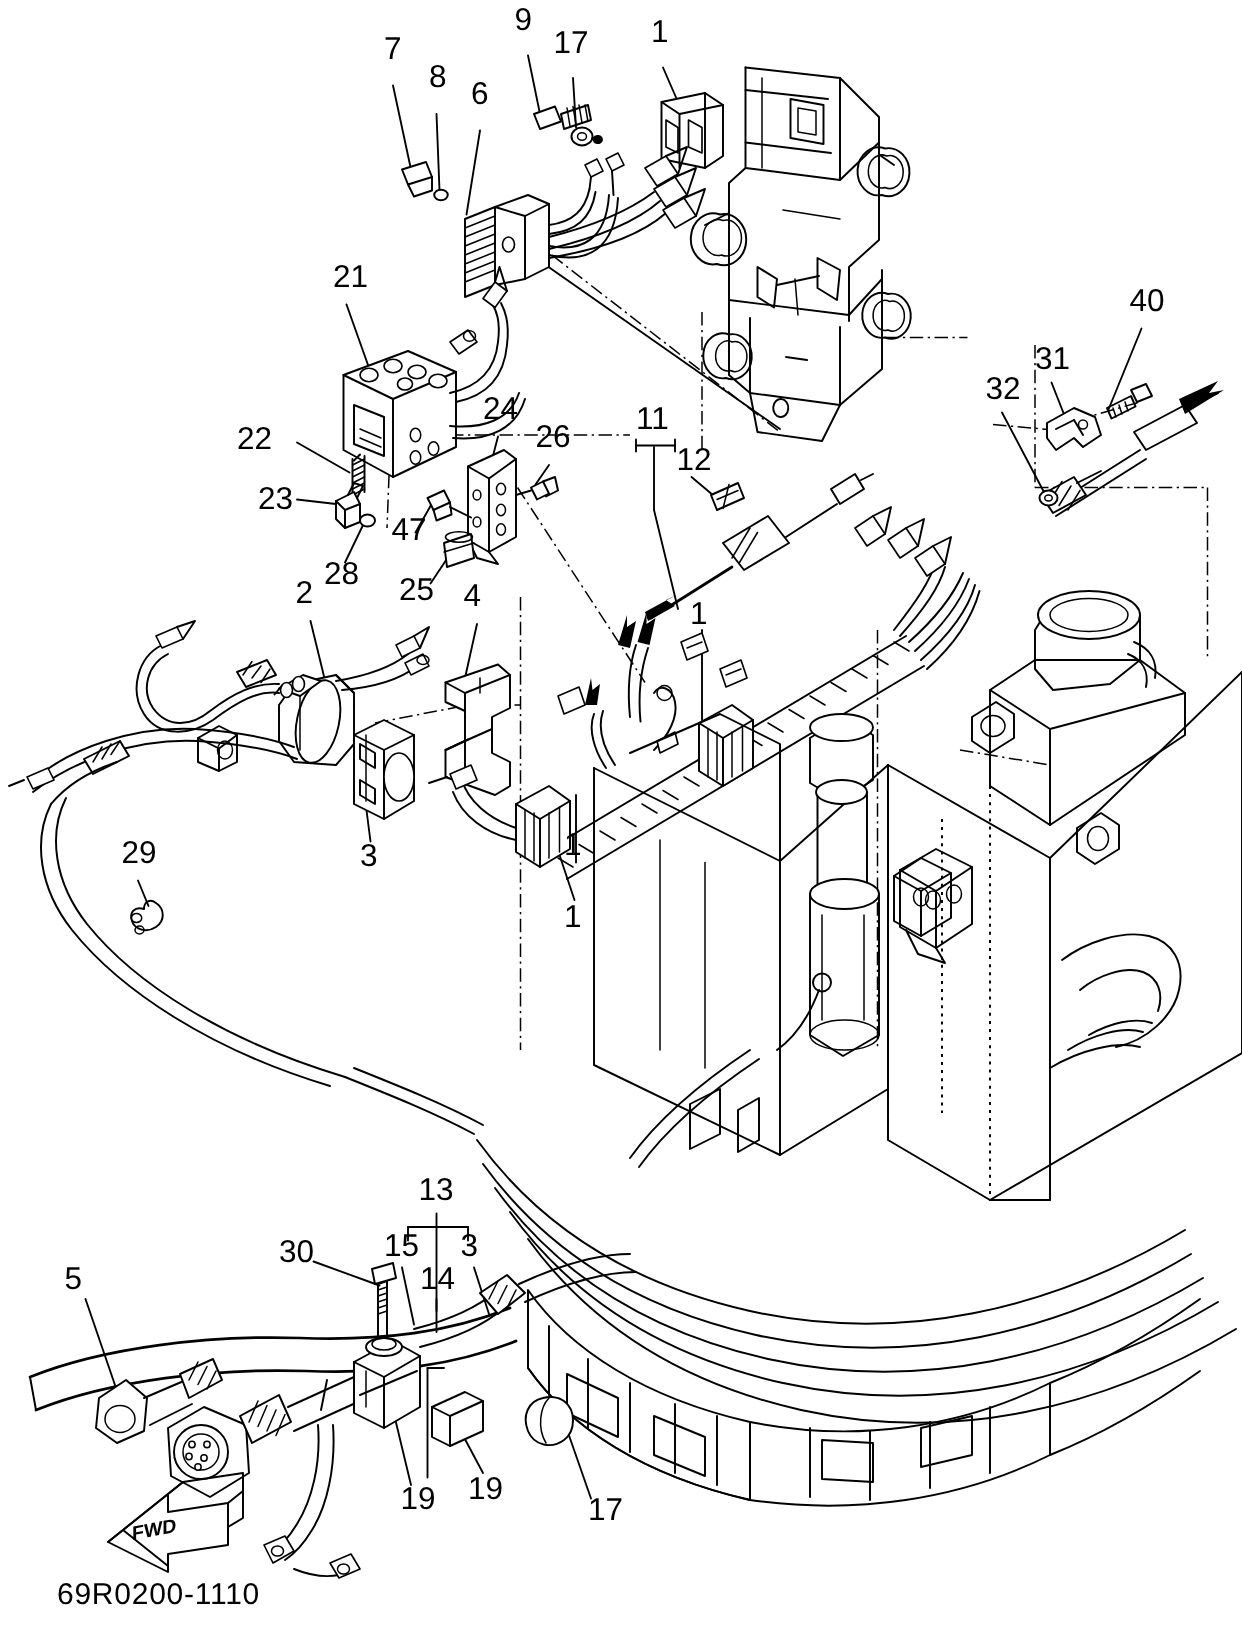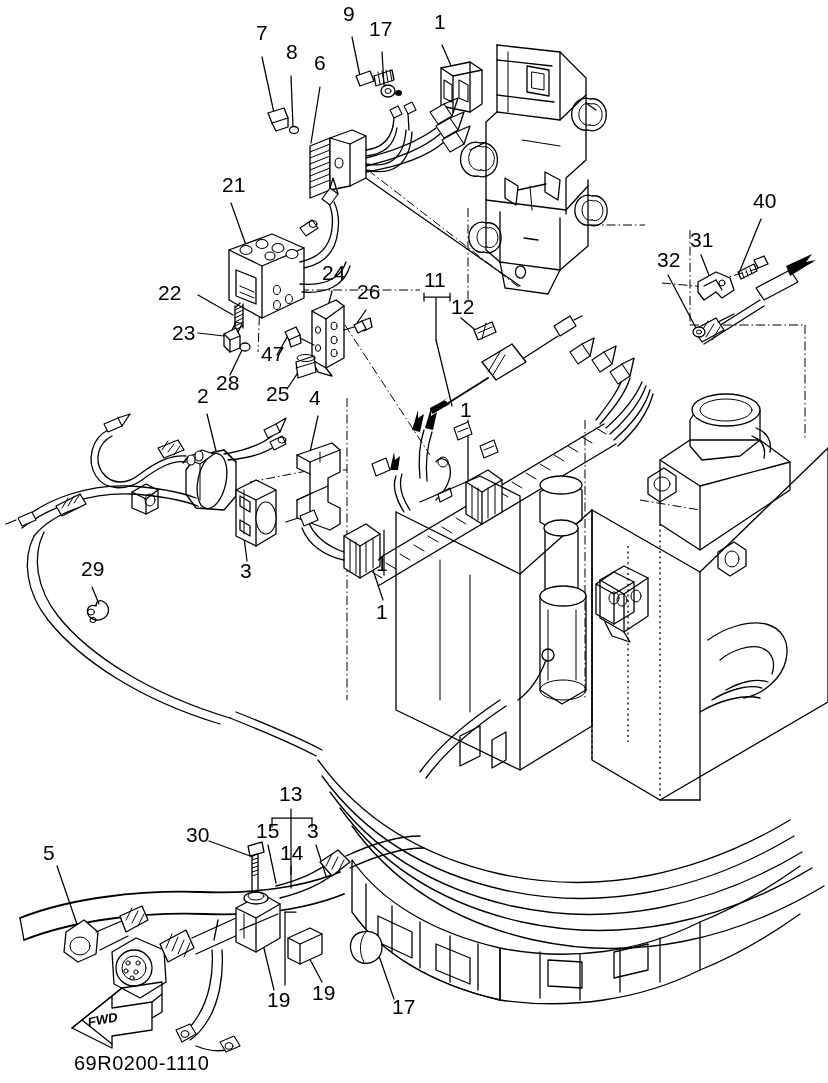--- a/index.html
+++ b/index.html
@@ -23,21 +23,20 @@
     letter-spacing:0px;
   }
   #partnumber{
     position:absolute;
     left:38px;top:1052px;
     font-family:"Liberation Sans",sans-serif;
     font-size:20px;
     letter-spacing:0.5px;
     color:#000000;
     white-space:nowrap;
-    margin-left:36px;
   }
   #fwdlabel{
     position:absolute;
     left:88px;top:1012px;
     font-family:"Liberation Sans",sans-serif;
     font-size:13px;
     font-weight:bold;
     color:#000000;
     transform:skewY(-11deg);
     letter-spacing:0px;

